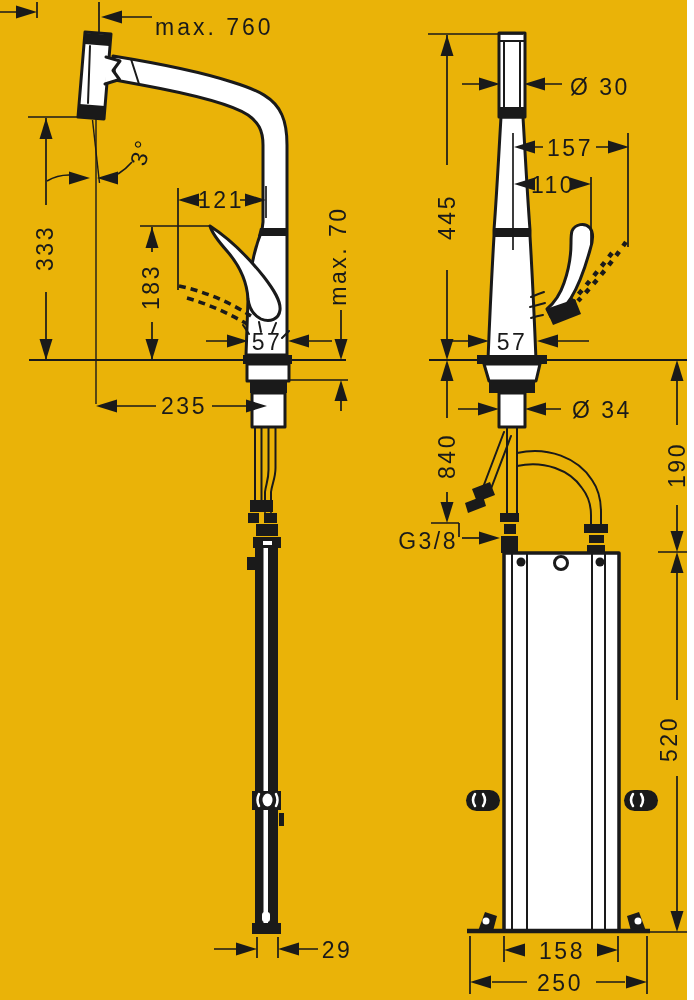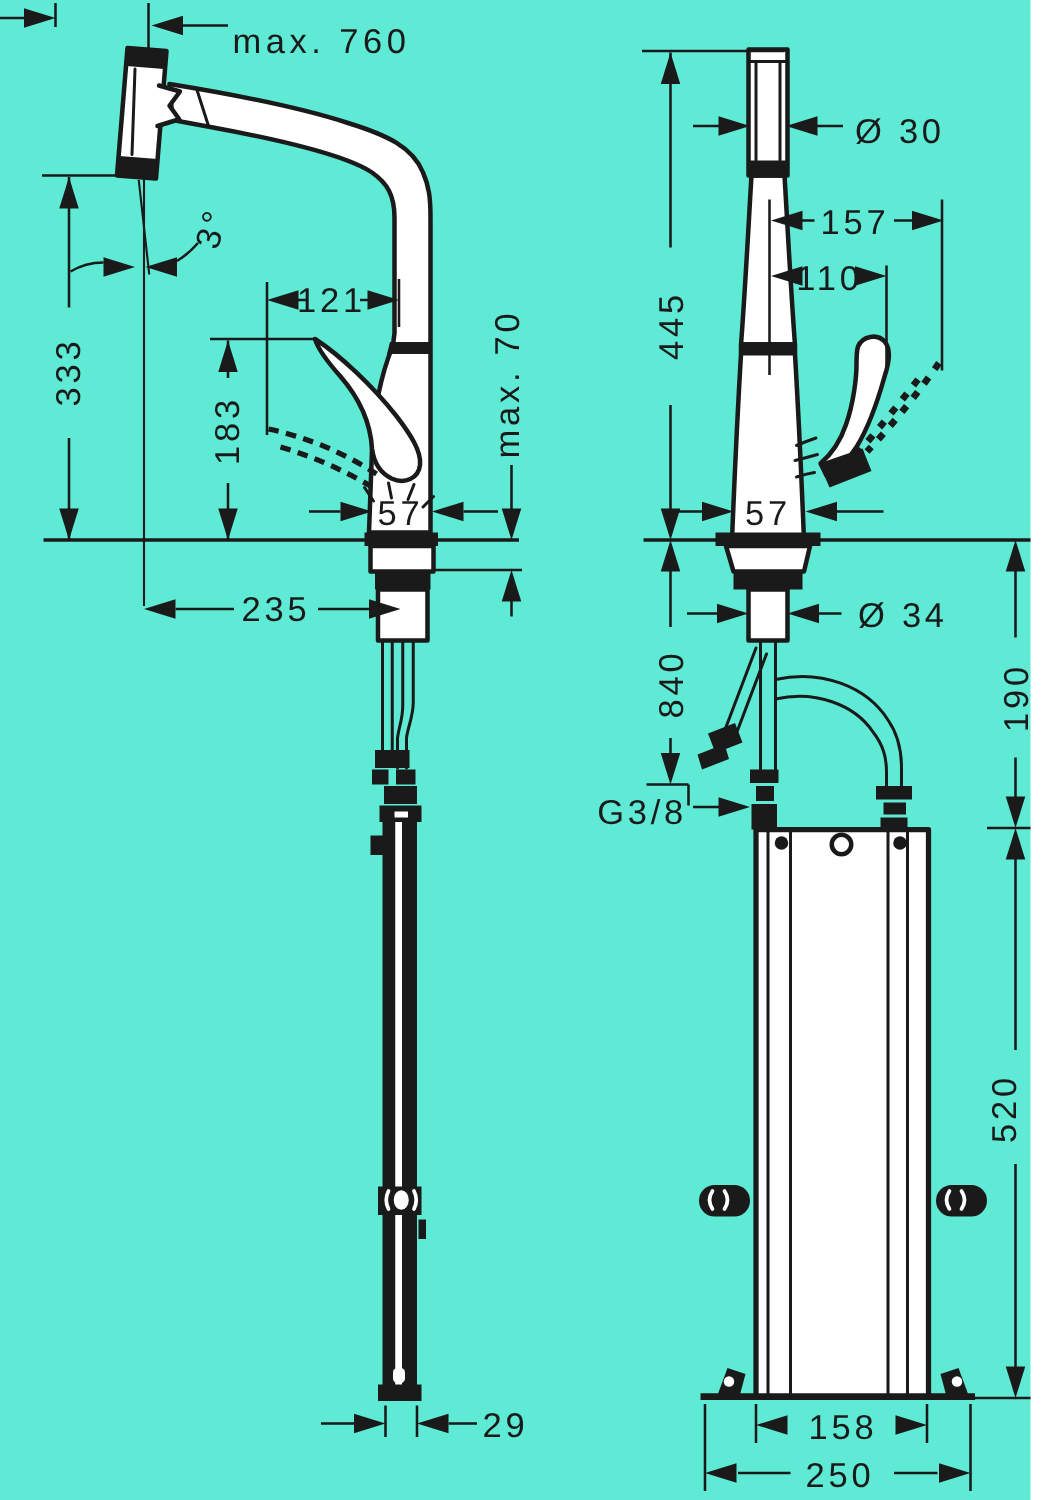--- a/index.html
+++ b/index.html
@@ -1,16 +1,16 @@
 <!DOCTYPE html>
 <html><head>
 <meta charset="utf-8">
 <style>
   html,body{margin:0;padding:0;background:#ffffff;}
-  .sheet{width:687px;height:1000px;position:relative;background:#5eead4;overflow:hidden;}
+  .sheet{width:687px;height:1000px;position:relative;background:#eab308;overflow:hidden;}
   svg{display:block;}
   text.dim{
     font-family:"Liberation Sans","DejaVu Sans",sans-serif;
     font-size:23px;
     letter-spacing:2.5px;
     fill:#1a1a1a;
   }
   text.dim.big{letter-spacing:3px;}
   .ln{stroke:#1a1a1a;stroke-width:1.7;fill:none;}
   .ln2{stroke:#1a1a1a;stroke-width:2.2;fill:none;}

